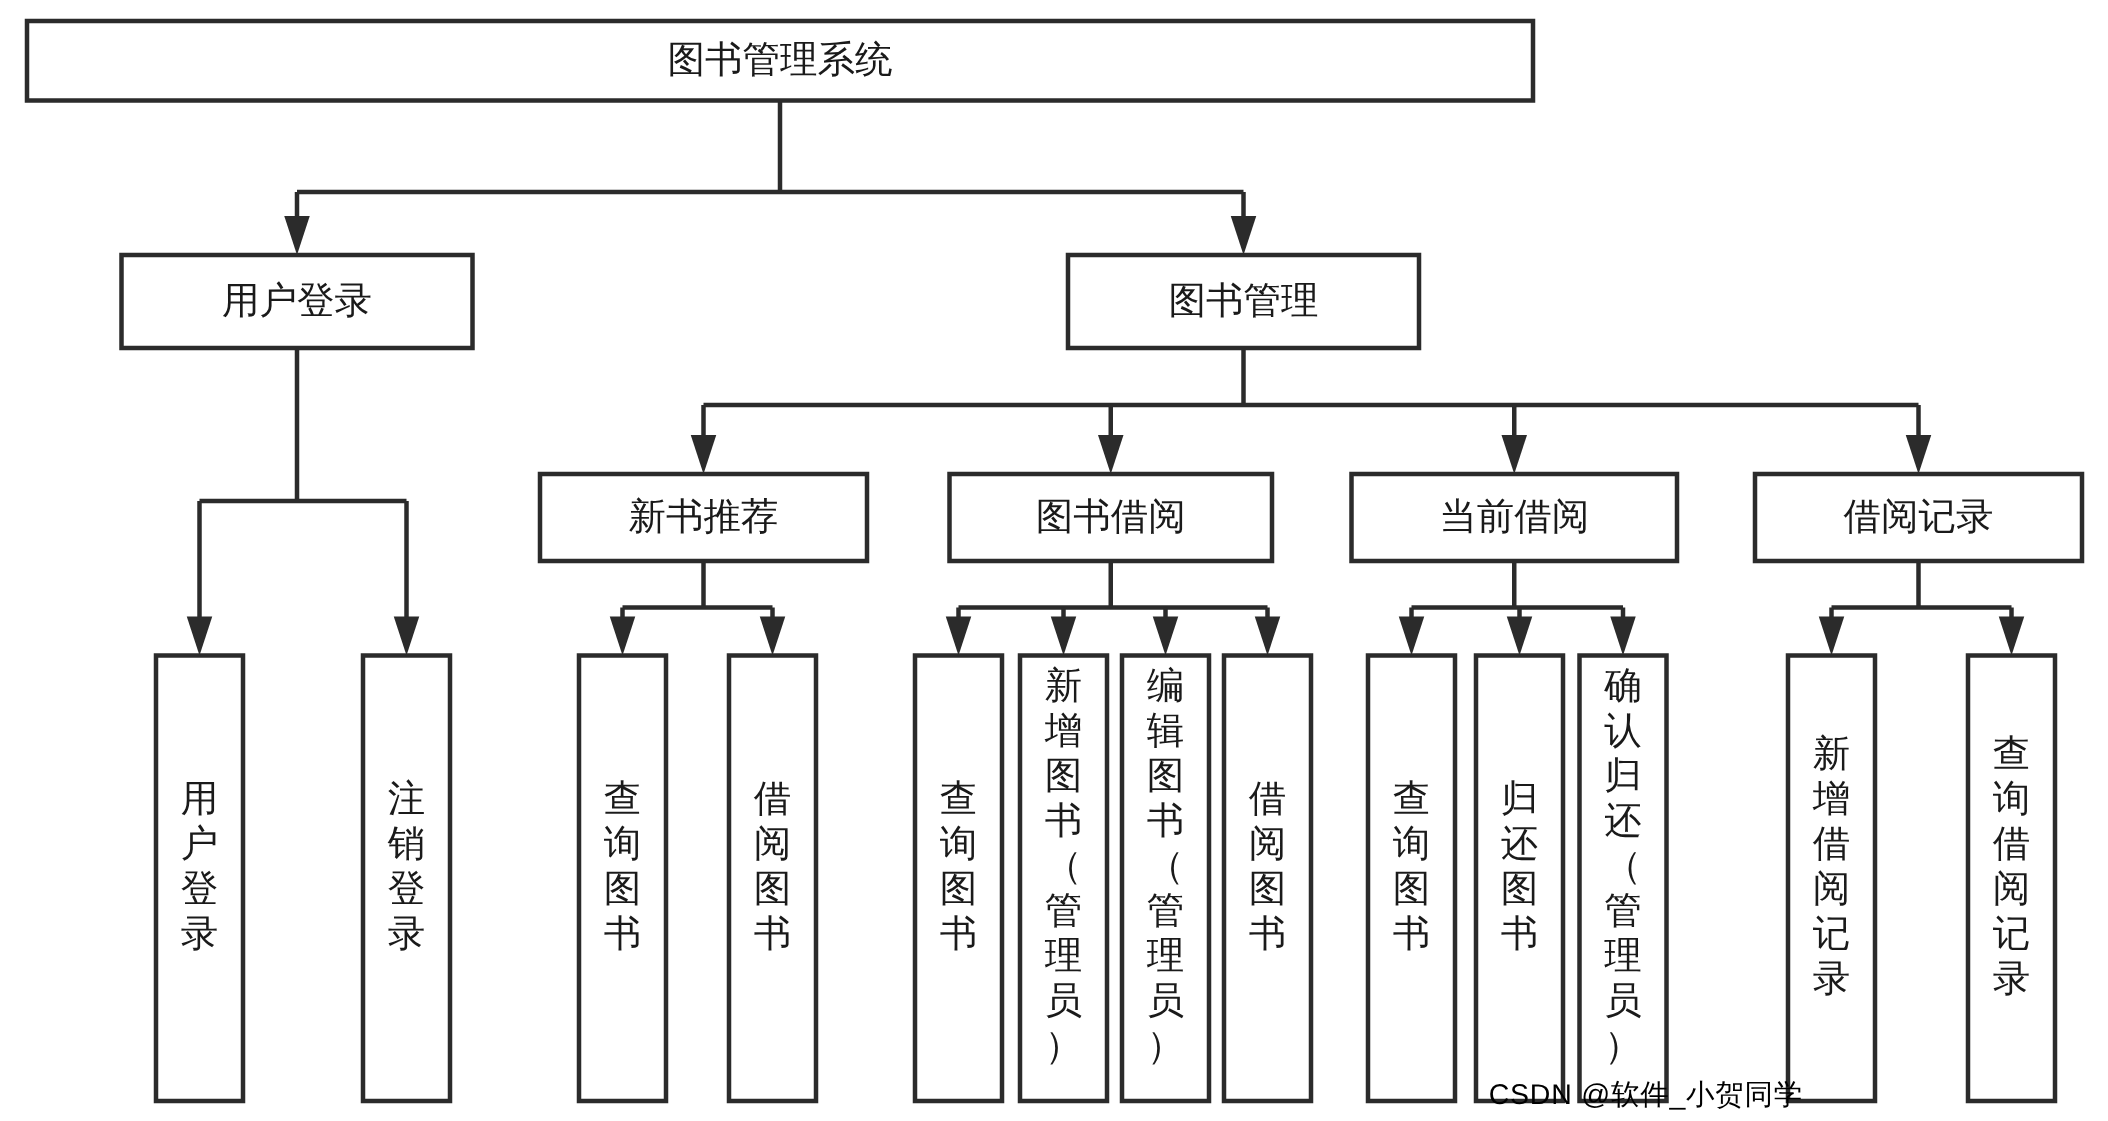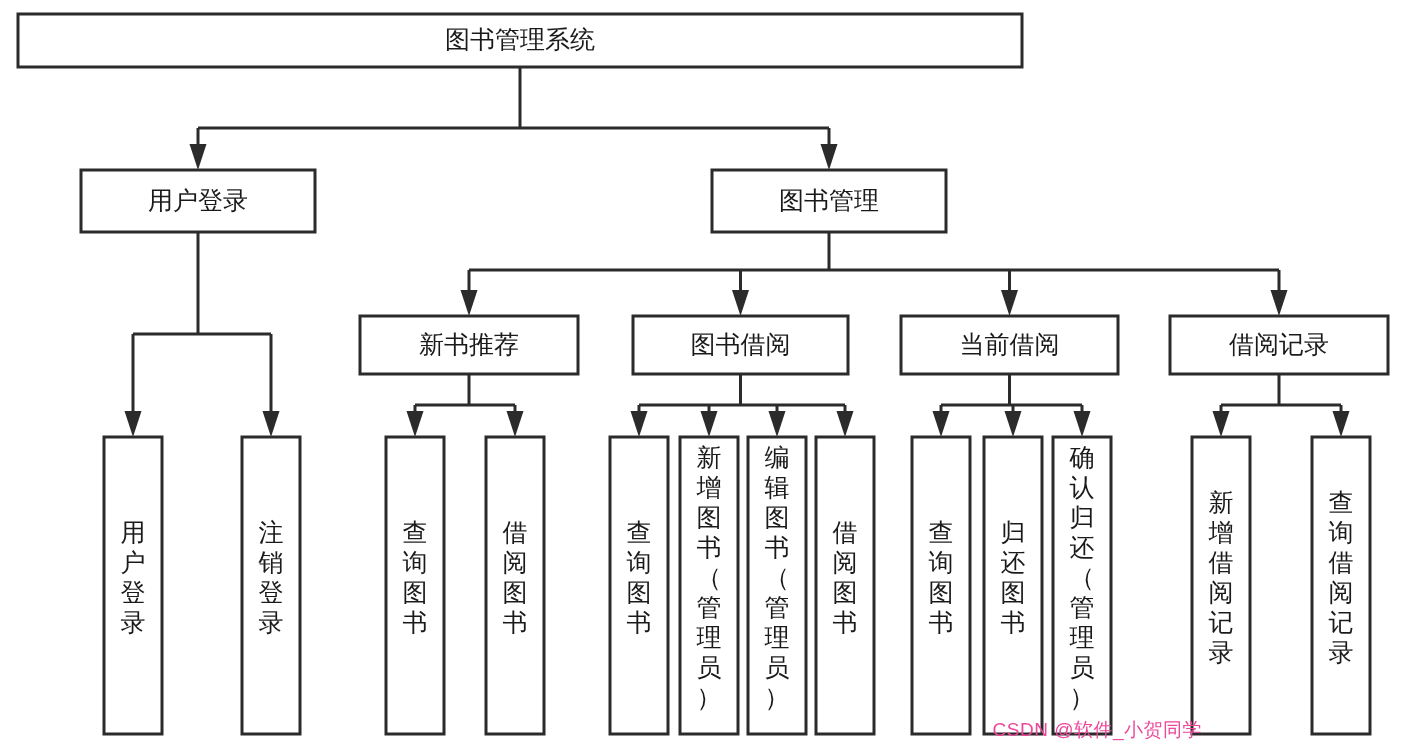--- a/index.html
+++ b/index.html
@@ -25,21 +25,21 @@
     fill:#1a1a1a;
     font-size:25px;
     text-anchor:middle;
   }
   .watermark{
     position:absolute;
     right:8px;
     bottom:4px;
     font-family:"Liberation Sans","DejaVu Sans",sans-serif;
     font-size:19px;
-    color:#ec4899;
+    color:#000000;
     letter-spacing:0.5px;
     white-space:nowrap;
     pointer-events:none;
   }
 </style>
 </head>
 <body>
 
 <div id="diagram-root">
   <svg id="tree-svg" viewBox="0 0 1405 747">

